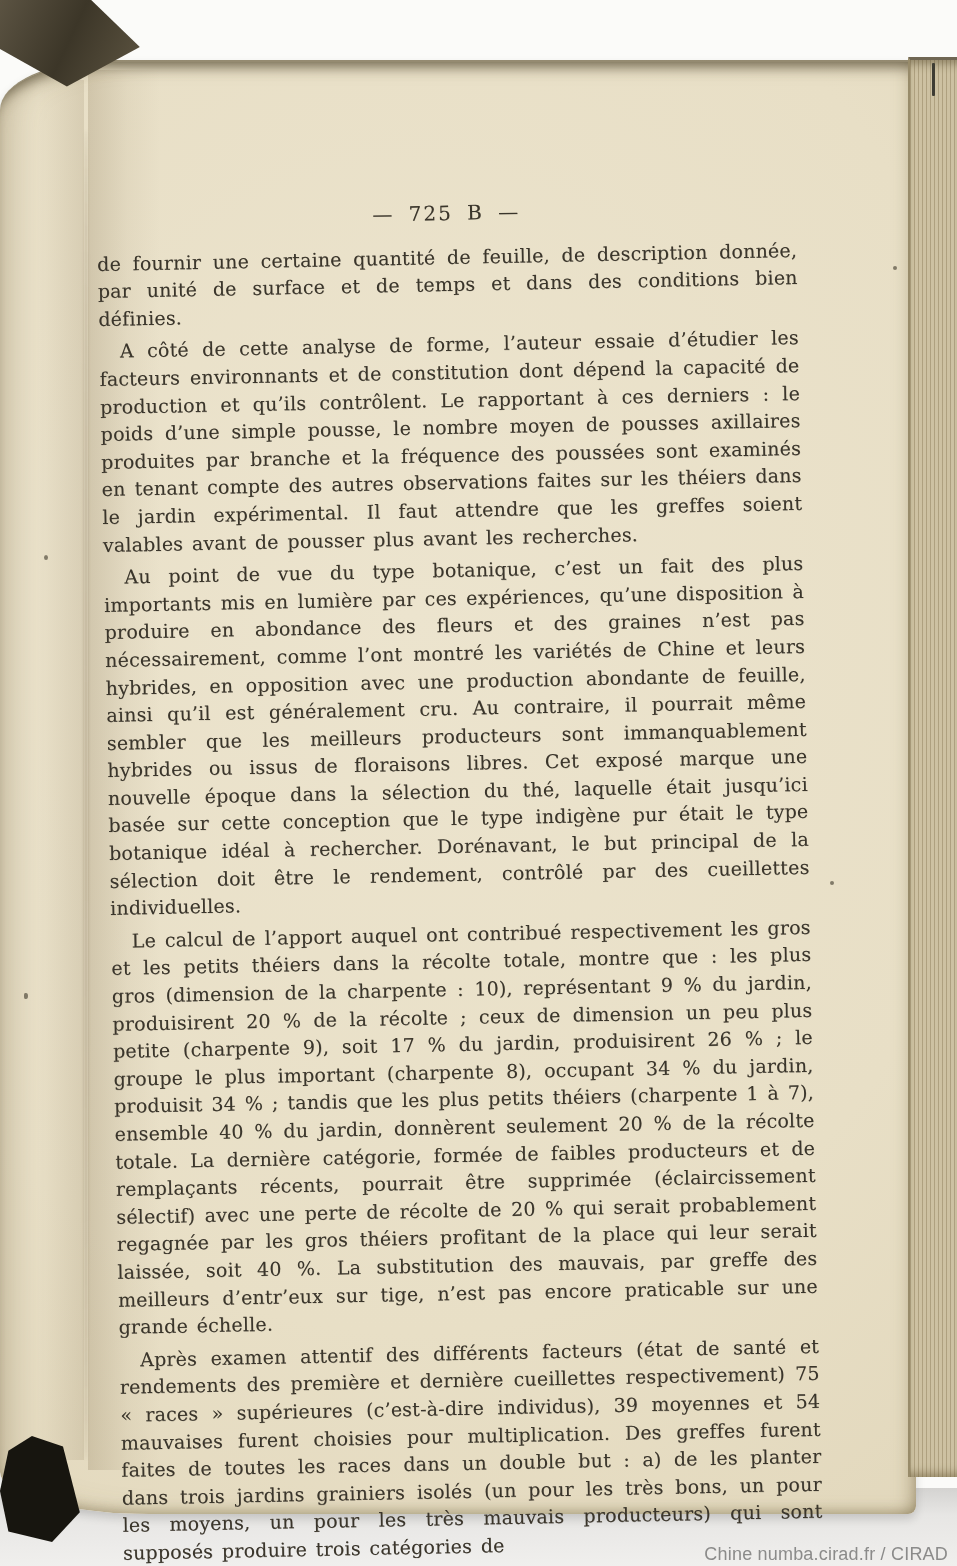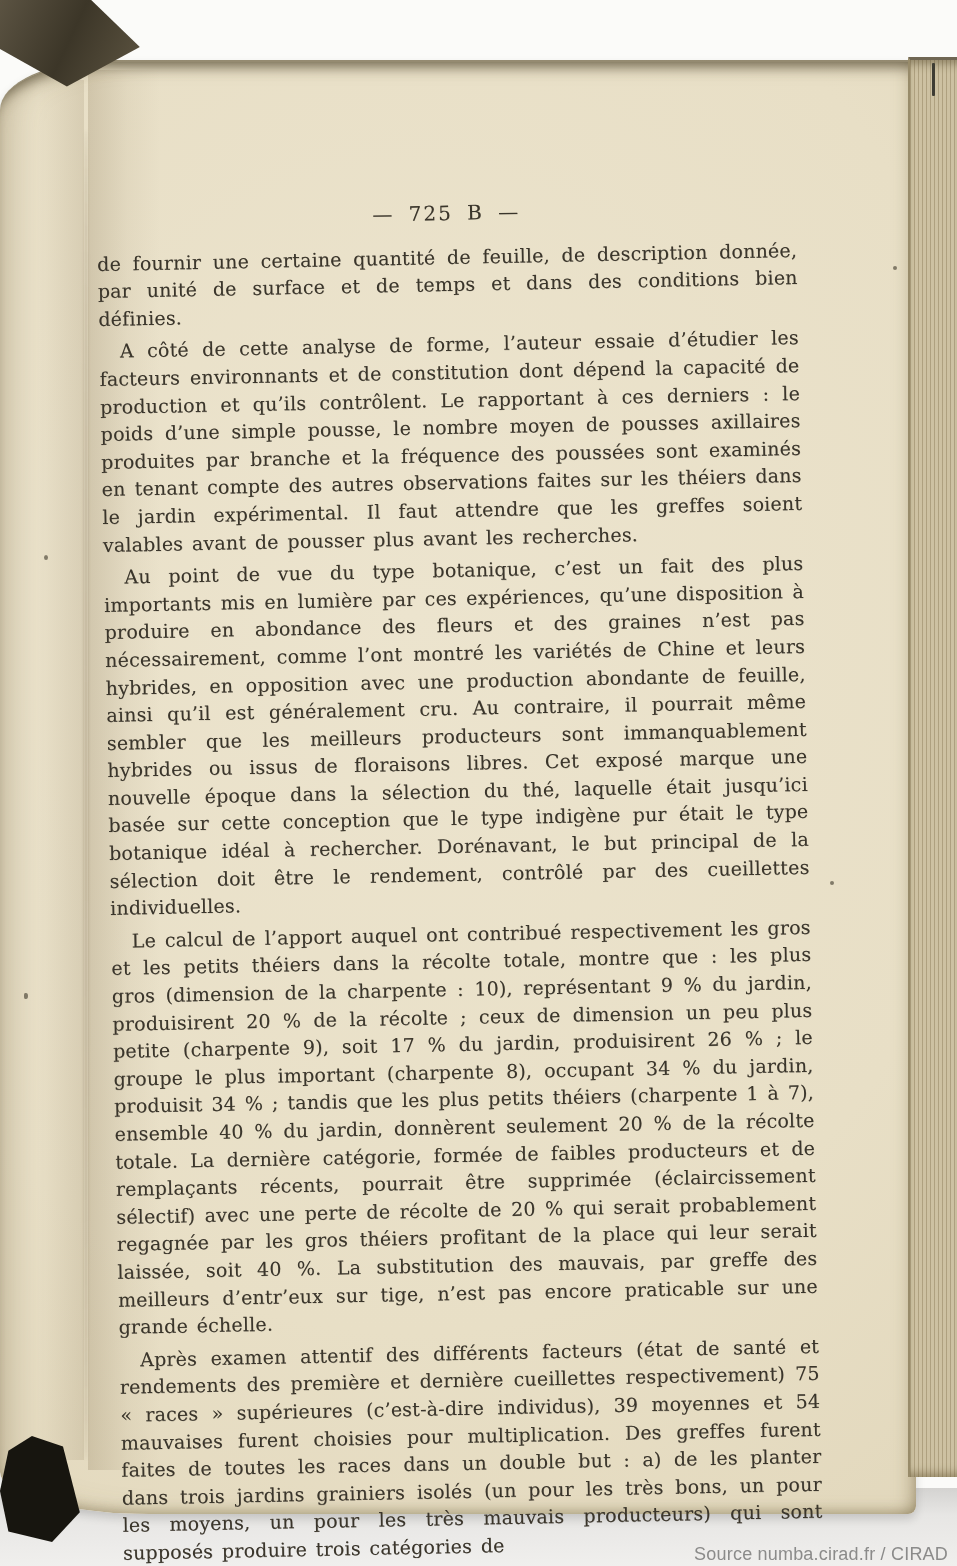--- a/index.html
+++ b/index.html
@@ -93,15 +93,15 @@
     <p class="indent">Au point de vue du type botanique, c’est un fait des plus importants mis en lumière par ces expériences, qu’une disposition à produire en abondance des fleurs et des graines n’est pas nécessairement, comme l’ont montré les variétés de Chine et leurs hybrides, en opposition avec une production abondante de feuille, ainsi qu’il est généralement cru. Au contraire, il pourrait même sembler que les meilleurs producteurs sont immanquablement hybrides ou issus de floraisons libres. Cet exposé marque une nouvelle époque dans la sélection du thé, laquelle était jusqu’ici basée sur cette conception que le type indigène pur était le type botanique idéal à rechercher. Dorénavant, le but principal de la sélection doit être le rendement, contrôlé par des cueillettes individuelles.</p>
     <p class="indent">Le calcul de l’apport auquel ont contribué respectivement les gros et les petits théiers dans la récolte totale, montre que : les plus gros (dimension de la charpente : 10), représentant 9 % du jardin, produisirent 20 % de la récolte ; ceux de dimension un peu plus petite (charpente 9), soit 17 % du jardin, produisirent 26 % ; le groupe le plus important (charpente 8), occupant 34 % du jardin, produisit 34 % ; tandis que les plus petits théiers (charpente 1 à 7), ensemble 40 % du jardin, donnèrent seulement 20 % de la récolte totale. La dernière catégorie, formée de faibles producteurs et de remplaçants récents, pourrait être supprimée (éclaircissement sélectif) avec une perte de récolte de 20 % qui serait probablement regagnée par les gros théiers profitant de la place qui leur serait laissée, soit 40 %. La substitution des mauvais, par greffe des meilleurs d’entr’eux sur tige, n’est pas encore praticable sur une grande échelle.</p>
     <p class="indent">Après examen attentif des différents facteurs (état de santé et rendements des première et dernière cueillettes respectivement) 75 « races » supérieures (c’est-à-dire individus), 39 moyennes et 54 mauvaises furent choisies pour multiplication. Des greffes furent faites de toutes les races dans un double but : a) de les planter dans trois jardins grainiers isolés (un pour les très bons, un pour les moyens, un pour les très mauvais producteurs) qui sont supposés produire trois catégories de</p>
   </div>
 
   <div class="speck s1"></div>
   <div class="speck s2"></div>
   <div class="speck s3"></div>
   <div class="speck s4"></div>
 
-  <div class="footer-source">Source numba.cirad.fr / CIRAD</div>
+  <div class="footer-source">Chine numba.cirad.fr / CIRAD</div>
 
 </div>
 
 </body></html>

